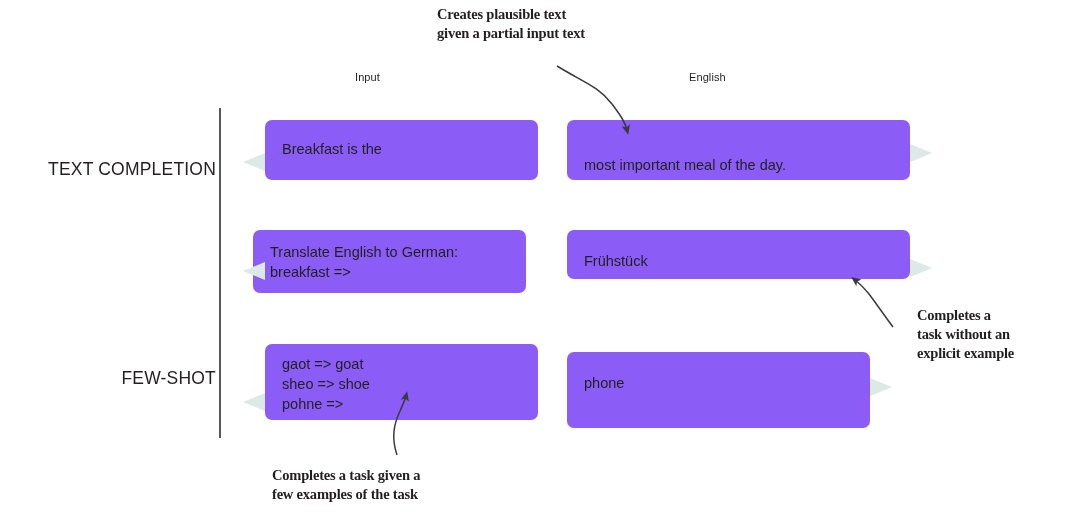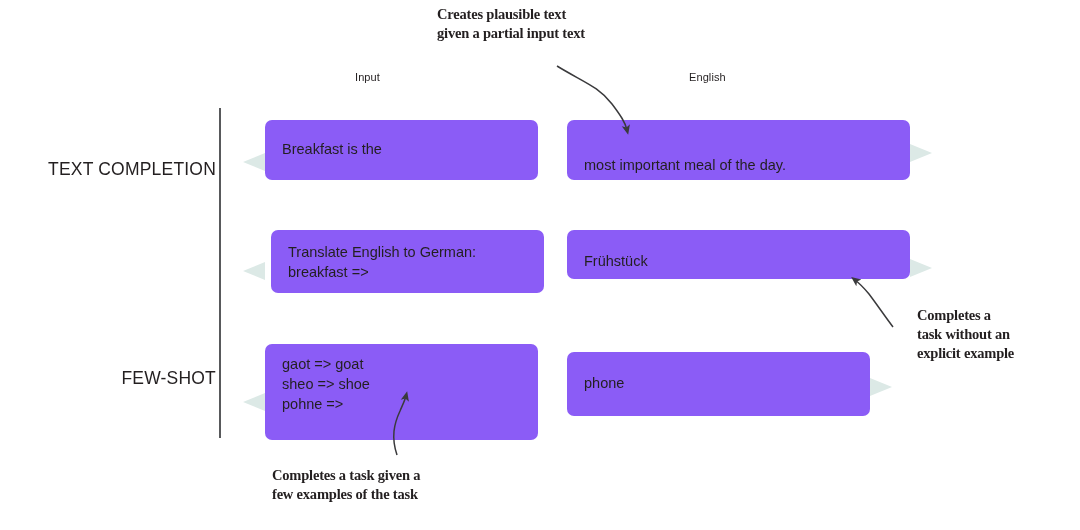--- a/index.html
+++ b/index.html
@@ -120,41 +120,41 @@
     <span class="btext" style="top:19px;">Breakfast is the</span>
   </div>
   <div class="abs tail tail-left" style="left:243px; top:153px;"></div>
 
   <div class="abs bubble" style="left:567px; top:120px; width:343px; height:60px;">
     <span class="btext" style="top:19px;margin-top:16px;">most important meal of the day.</span>
   </div>
   <div class="abs tail tail-right" style="left:910px; top:144px;"></div>
 
 
-  <div class="abs bubble" style="left:271px; top:230px; width:273px; height:63px;">
+  <div class="abs bubble" style="left:253px; top:230px; width:273px; height:63px;">
     <span class="btext" style="top:12px;">Translate English to German:
 breakfast =&gt;</span>
   </div>
   <div class="abs tail tail-left" style="left:243px; top:262px;"></div>
 
   <div class="abs bubble" style="left:567px; top:230px; width:343px; height:49px;">
     <span class="btext" style="top:21px;">Frühstück</span>
   </div>
   <div class="abs tail tail-right" style="left:910px; top:259px;"></div>
 
   <div class="abs row-label" style="top:368px;">FEW-SHOT</div>
 
-  <div class="abs bubble" style="left:265px; top:344px; width:273px; height:96px;">
+  <div class="abs bubble" style="left:265px; top:344px; width:273px; height:76px;">
     <span class="btext" style="top:10px;">gaot =&gt; goat
 sheo =&gt; shoe
 pohne =&gt;</span>
   </div>
   <div class="abs tail tail-left" style="left:243px; top:393px;"></div>
 
-  <div class="abs bubble" style="left:567px; top:352px; width:303px; height:64px;">
+  <div class="abs bubble" style="left:567px; top:352px; width:303px; height:76px;">
     <span class="btext" style="top:21px;">phone</span>
   </div>
   <div class="abs tail tail-right" style="left:870px; top:378px;"></div>
 
   <div class="abs annot" style="left:437px; top:5px;">Creates plausible text
 given a partial input text</div>
 
   <div class="abs annot" style="left:917px; top:306px;">Completes a
 task without an
 explicit example</div>

